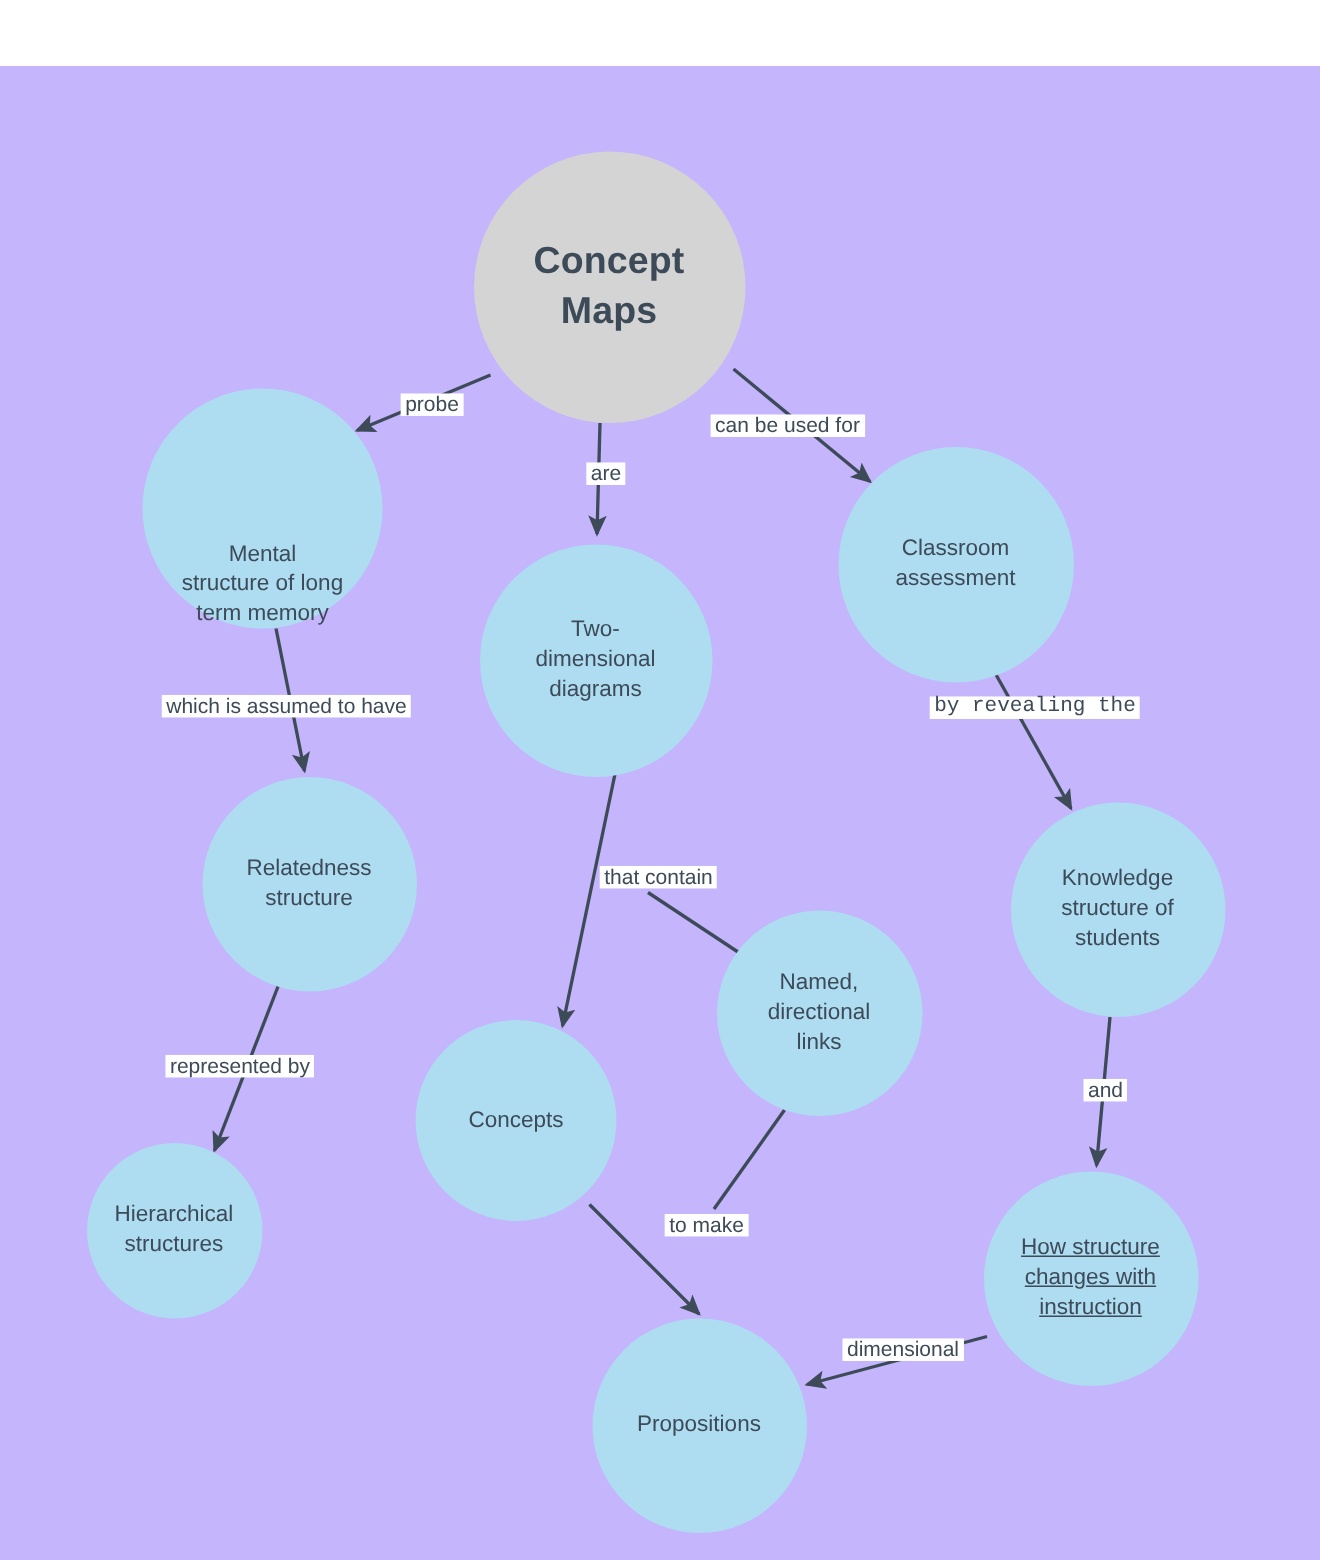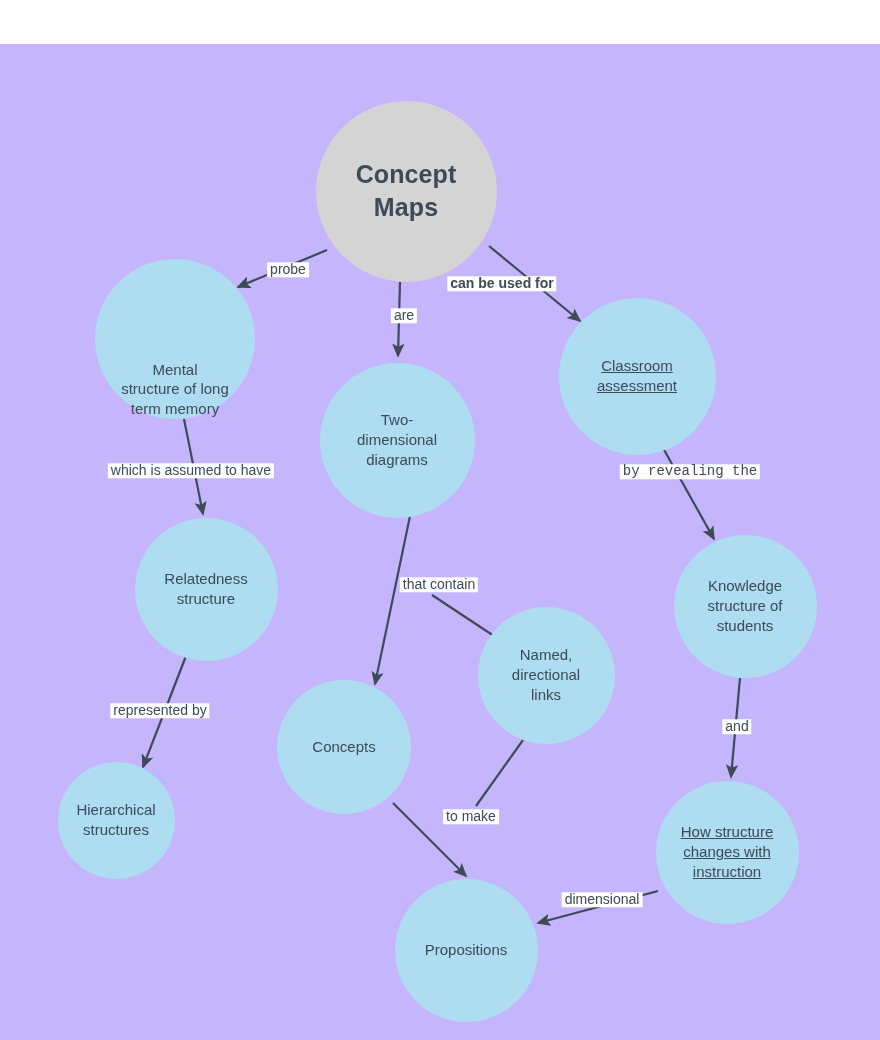--- a/index.html
+++ b/index.html
@@ -100,21 +100,21 @@
       <div class="node node-blue" style="width: 160px; height: 160px; left: 95px; top: 215px; align-items: flex-end;">
         <span class="node-label">Mental
 structure of long
 term memory</span>
       </div>
       <div class="node node-blue" style="width: 155px; height: 155px; left: 319.5px; top: 318.5px;">
         <span class="node-label">Two-
 dimensional
 diagrams</span>
       </div>
-      <div class="node node-blue" style="width: 157px; height: 157px; left: 558.5px; top: 253.5px; text-decoration: underline;">
+      <div class="node node-blue" style="width: 157px; height: 157px; left: 558.5px; top: 253.5px;">
         <span class="node-label">Classroom
 assessment</span>
       </div>
       <div class="node node-blue" style="width: 143px; height: 143px; left: 134.5px; top: 473.5px;">
         <span class="node-label">Relatedness
 structure</span>
       </div>
       <div class="node node-blue" style="width: 143px; height: 143px; left: 673.5px; top: 490.5px;">
         <span class="node-label">Knowledge
 structure of
@@ -137,21 +137,21 @@
 changes with
 instruction</span>
       </div>
       <div class="node node-blue" style="width: 143px; height: 143px; left: 394.5px; top: 834.5px;">
         <span class="node-label">Propositions</span>
       </div>
     </div>
   <div id="label-layer">
       <div class="edge-label" style="left: 288px; top: 226px; transform: translate(-50%, -50%);">probe</div>
       <div class="edge-label" style="left: 404px; top: 272px; transform: translate(-50%, -50%);">are</div>
-      <div class="edge-label" style="left: 502px; top: 240px; transform: translate(-50%, -50%); font-weight: bold;">can be used for</div>
+      <div class="edge-label" style="left: 525px; top: 240px; transform: translate(-50%, -50%);">can be used for</div>
       <div class="edge-label" style="left: 191px; top: 427px; transform: translate(-50%, -50%);">which is assumed to have</div>
       <div class="edge-label" style="left: 690px; top: 428px; transform: translate(-50%, -50%); font-family: Liberation Mono, monospace;">by revealing the</div>
       <div class="edge-label" style="left: 439px; top: 541px; transform: translate(-50%, -50%);">that contain</div>
       <div class="edge-label" style="left: 160px; top: 667px; transform: translate(-50%, -50%);">represented by</div>
       <div class="edge-label" style="left: 737px; top: 683px; transform: translate(-50%, -50%);">and</div>
       <div class="edge-label" style="left: 471px; top: 773px; transform: translate(-50%, -50%);">to make</div>
       <div class="edge-label" style="left: 602px; top: 856px; transform: translate(-50%, -50%);">dimensional</div>
     </div>
 
 </div>

